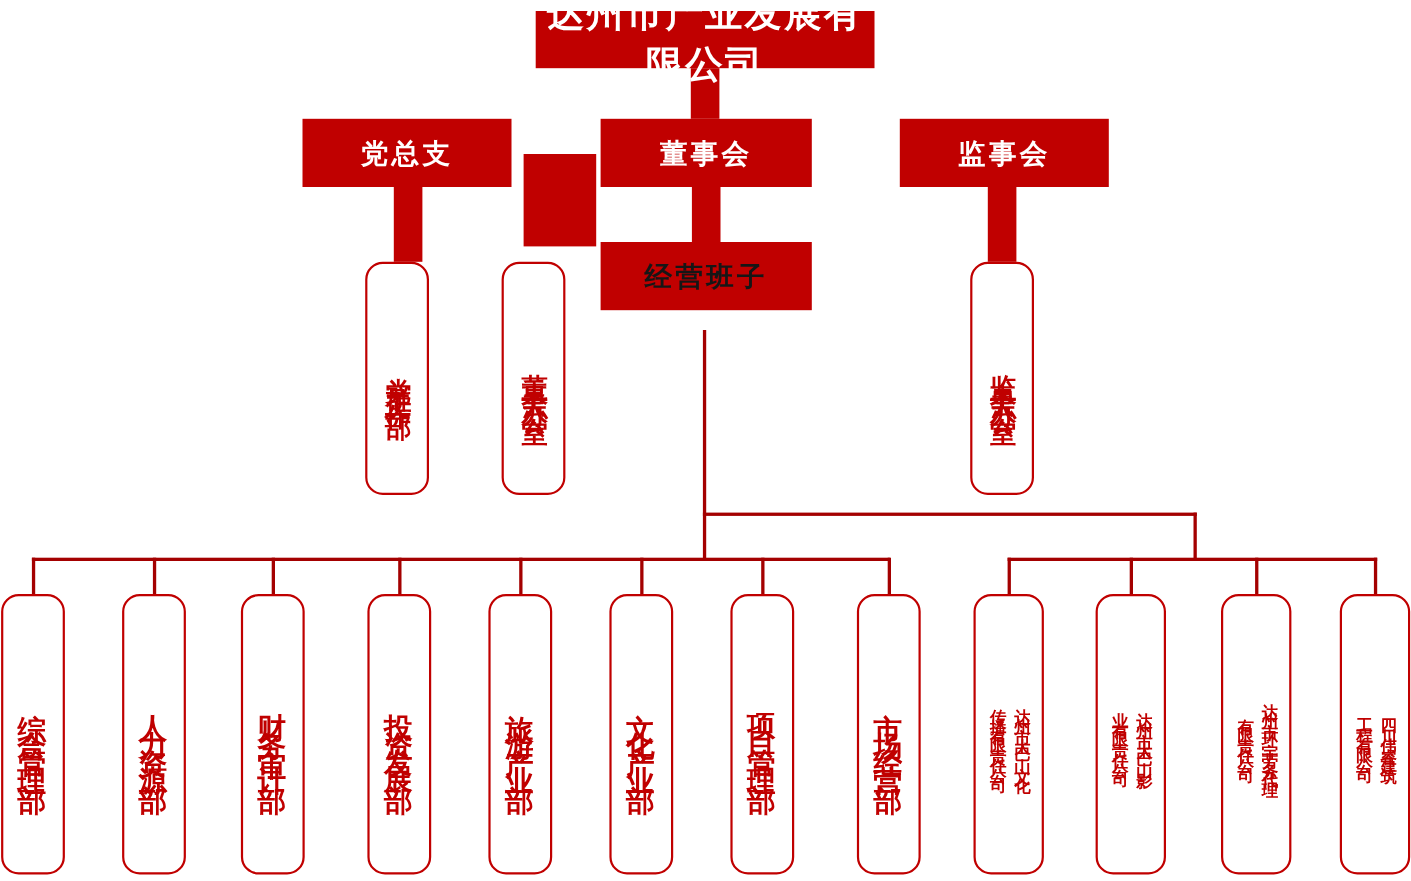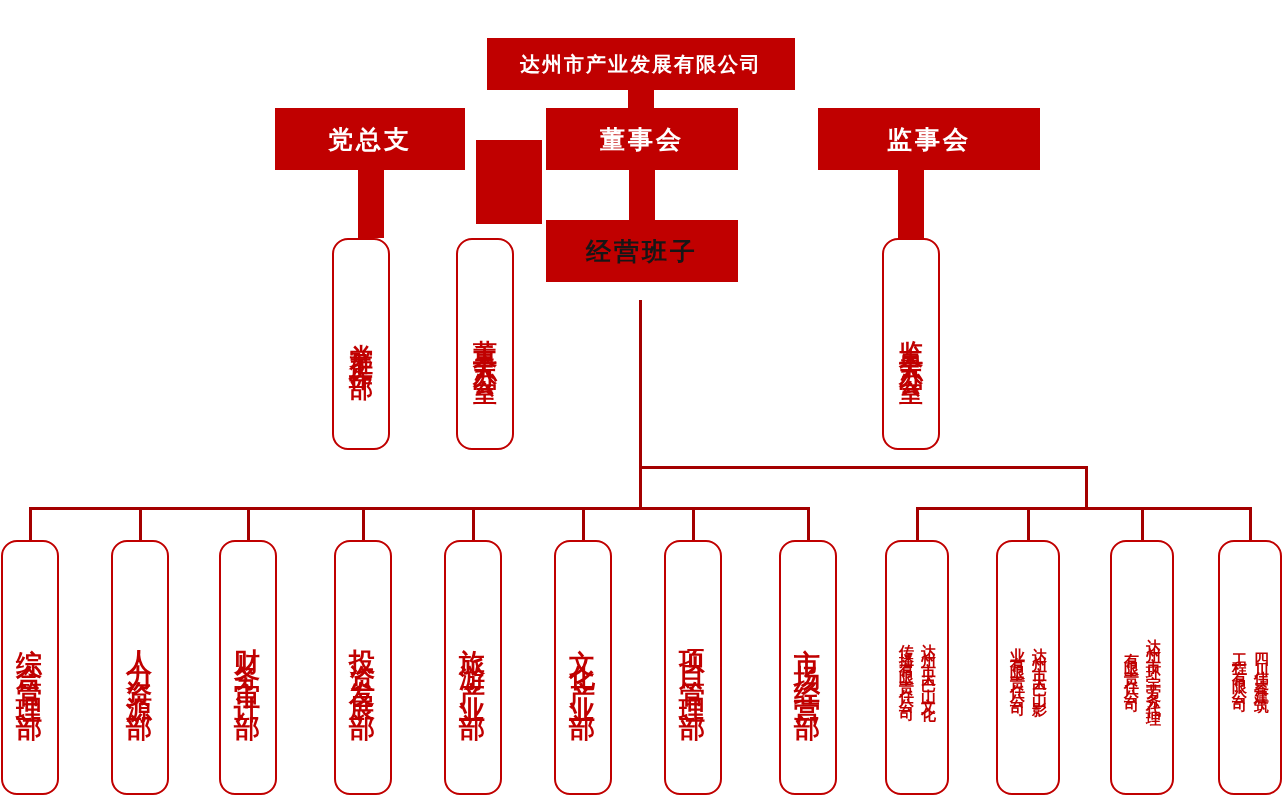--- a/index.html
+++ b/index.html
@@ -16,21 +16,21 @@
   }
   
   .solid{
     position:absolute;
     background:var(--red);
     color:#ffffff;
     display:flex;align-items:center;justify-content:center;
     font-weight:700;
     text-align:center;
   }
-  .root-node{font-size:20px;letter-spacing:2px;margin-top:28px;}
+  .root-node{font-size:34px;letter-spacing:2px;}
   .board-node{font-size:25px;letter-spacing:3px;}
   .mgmt-node{font-size:25px;letter-spacing:3px;color:#161616;}
   
   .stub{position:absolute;background:var(--red);}
   
   .line{position:absolute;background:var(--line);}
   
   .obox{
     position:absolute;
     background:#ffffff;
@@ -96,21 +96,21 @@
   <div class="solid root-node" style="left:487px;top:10px;width:308px;height:52px">
     <span>达州市产业发展有限公司</span>
   </div>
 
   <div class="solid board-node" style="left:275px;top:108px;width:190px;height:62px">
     <span>党总支</span>
   </div>
   <div class="solid board-node" style="left:546px;top:108px;width:192px;height:62px">
     <span>董事会</span>
   </div>
-  <div class="solid board-node" style="left:818px;top:108px;width:222px;height:62px">
+  <div class="solid board-node" style="left:818px;top:108px;width:190px;height:62px">
     <span>监事会</span>
   </div>
 
   <div class="solid mgmt-node" style="left:546px;top:220px;width:192px;height:62px">
     <span>经营班子</span>
   </div>
 
   <div class="obox office" style="left:332px;top:238px;width:58px;height:212px">
     <span class="vlabel">党群工作部</span>
   </div>

